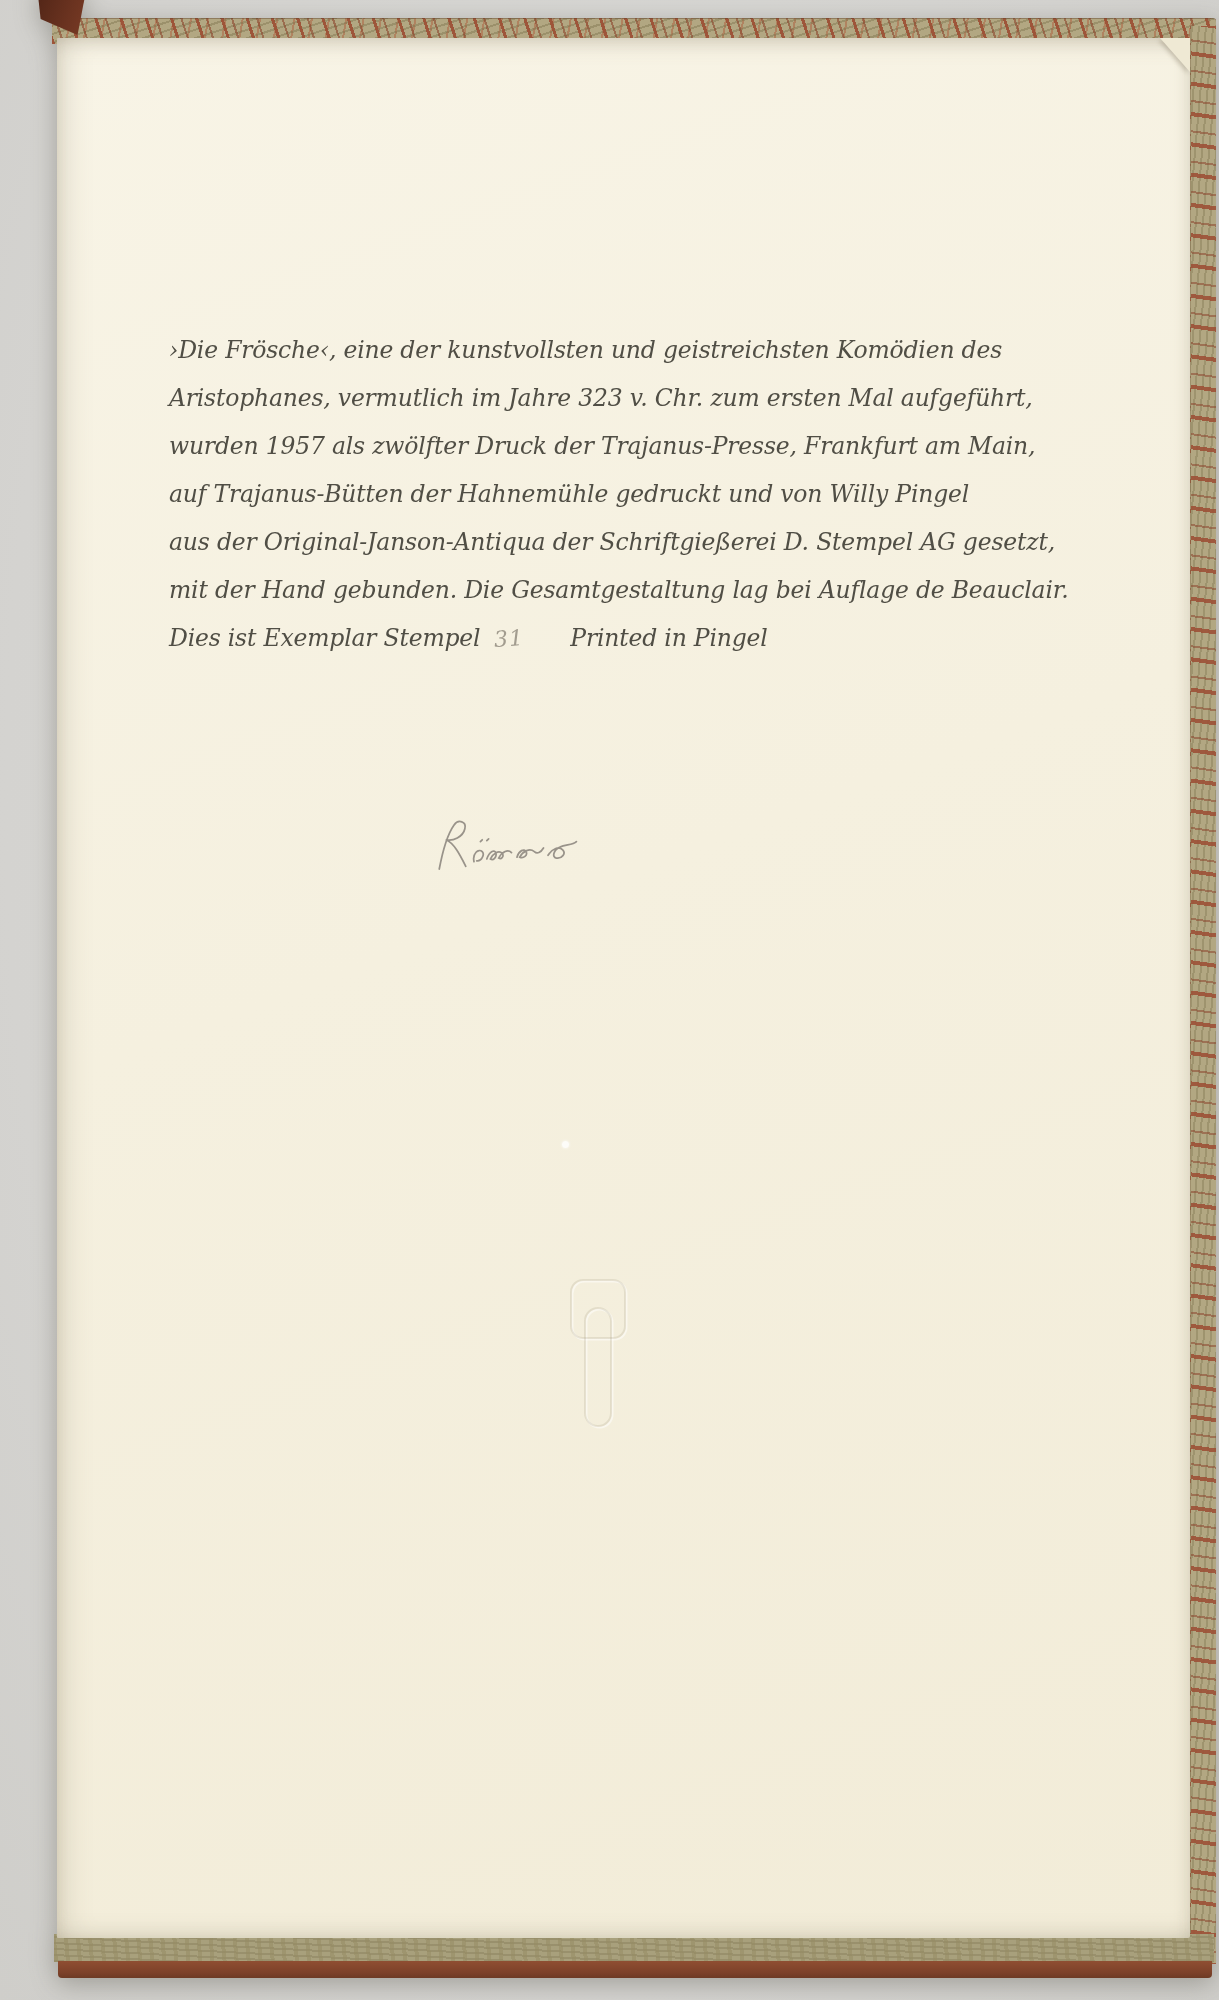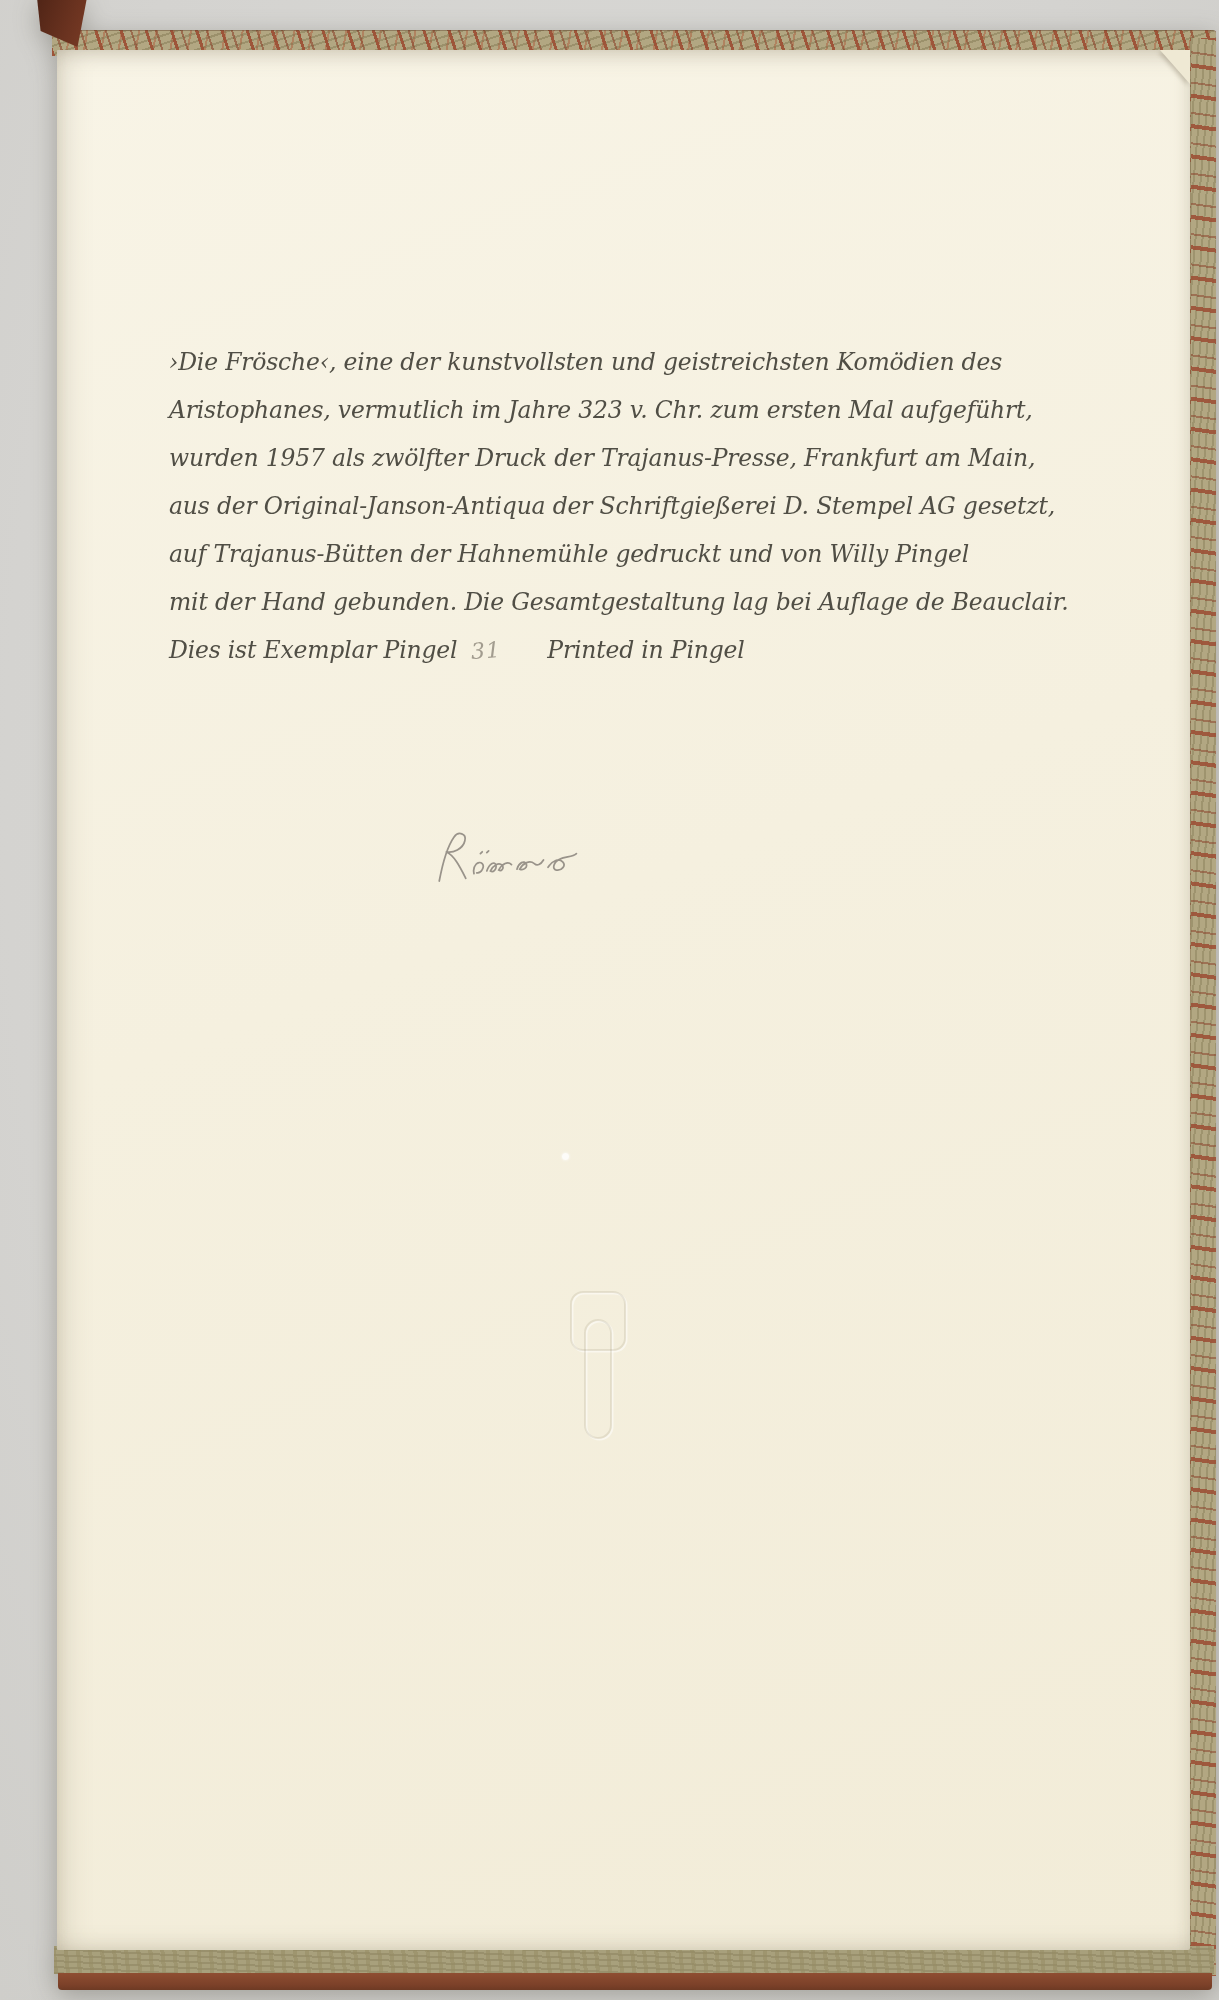--- a/index.html
+++ b/index.html
@@ -6,21 +6,21 @@
   html,body{margin:0;padding:0;}
   body{
     width:1219px;height:2000px;position:relative;overflow:hidden;
     background:#d7d6d3;
     background-image:radial-gradient(ellipse at 50% 40%, #dadad7 0%, #d4d3d0 70%, #cfceca 100%);
     font-family:"DejaVu Serif", serif;
   }
   .scene{position:absolute;inset:0;}
 
   
-  .book{position:absolute;left:40px;top:28px;width:1176px;height:1962px;
+  .book{position:absolute;left:40px;top:16px;width:1176px;height:1962px;
         filter:drop-shadow(0 6px 12px rgba(70,65,55,0.35));}
 
   .marble{
     background-color:#b2a782;
     background-image:
       repeating-linear-gradient(72deg, rgba(157,81,54,0.95) 0 3px, rgba(157,81,54,0) 3px 10px, rgba(140,70,45,0.6) 10px 12px, rgba(140,70,45,0) 12px 24px),
       repeating-linear-gradient(-18deg, rgba(120,110,72,0.40) 0 2px, rgba(120,110,72,0) 2px 8px),
       repeating-linear-gradient(100deg, rgba(173,95,62,0.5) 0 2px, rgba(173,95,62,0) 2px 17px);
   }
   .cover-top{position:absolute;left:12px;top:2px;right:0;height:26px;border-radius:2px 3px 0 0;
@@ -91,25 +91,25 @@
     <div class="coverbottom-green"></div>
     <div class="coverbottom-rust"></div>
 
     <div class="page">
       <div class="corner-fold"></div>
 
       <div class="colophon">
         <div class="line">›Die Frösche‹, eine der kunstvollsten und geistreichsten Komödien des</div>
         <div class="line">Aristophanes, vermutlich im Jahre 323 v. Chr. zum ersten Mal aufgeführt,</div>
         <div class="line">wurden 1957 als zwölfter Druck der Trajanus-Presse, Frankfurt am Main,</div>
+        <div class="line">auf Trajanus-Bütten der Hahnemühle gedruckt und von Willy Pingel</div>
         <div class="line">aus der Original-Janson-Antiqua der Schriftgießerei D. Stempel AG gesetzt,</div>
-        <div class="line">auf Trajanus-Bütten der Hahnemühle gedruckt und von Willy Pingel</div>
         <div class="line">mit der Hand gebunden. Die Gesamtgestaltung lag bei Auflage de Beauclair.</div>
         <div class="line">
-          <span>Dies ist Exemplar Pingel</span><span class="pencil-number">31</span><span class="imprint-gap"></span><span>Printed in Pingel</span>
+          <span>Dies ist Exemplar Stempel</span><span class="pencil-number">31</span><span class="imprint-gap"></span><span>Printed in Pingel</span>
         </div>
       </div>
 
       <svg class="signature" viewBox="0 0 170 70" role="img" aria-label="Römer">
         <path d="M12,58 C15,42 21,20 28,10 C33,3 42,6 40,14 C38,23 27,28 19,26 C28,29 35,43 41,55"></path>
         <path d="M50,50 C48,41 55,35 59,39 C62,42 58,50 53,49
                  M64,47 C67,38 73,36 74,41 C75,45 71,49 68,47 C71,41 77,37 81,41 C83,44 80,48 77,46 C81,39 87,36 91,40
                  M97,45 C99,38 105,35 107,39 C109,43 104,47 100,45 C104,38 111,35 116,39 C119,42 123,40 126,35
                  M131,43 C136,35 143,33 147,37 C151,41 146,47 140,46 C135,45 137,37 144,34 C150,31 158,32 162,28"></path>
         <path d="M57,28 l2,-2 M64,27 l2,-2"></path>

